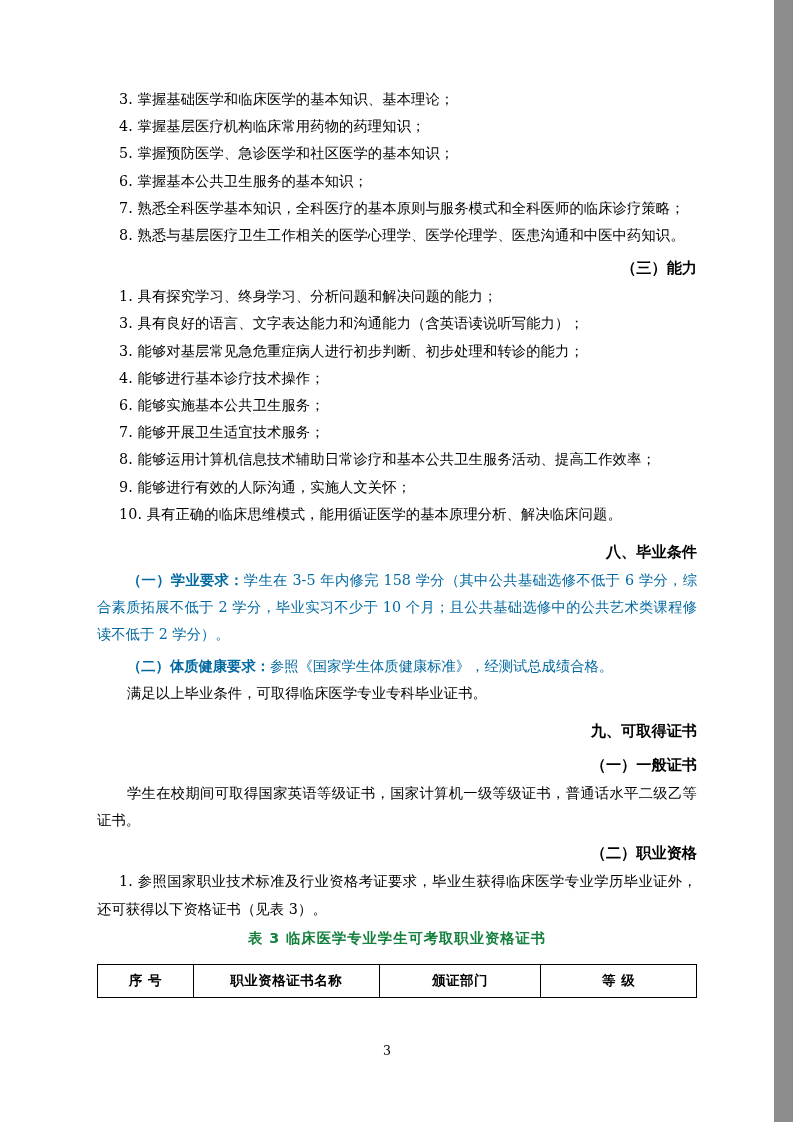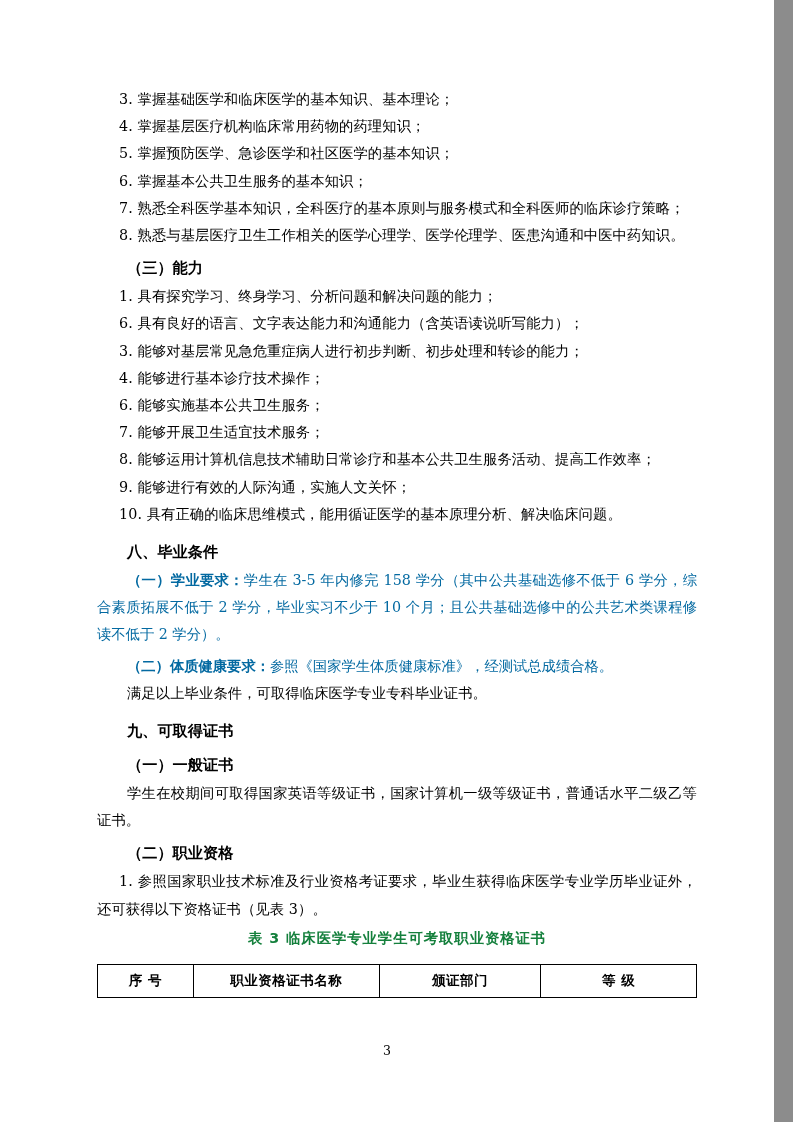--- a/index.html
+++ b/index.html
@@ -40,20 +40,21 @@
     text-indent: 30px;
   }
   .heading {
     font-family: "DejaVu Sans", "Liberation Sans", sans-serif;
     font-weight: bold;
     font-size: 15.2px;
     line-height: 30px;
     color: #000000;
     margin: 0;
     text-indent: 30px;
+    text-align: right;
   }
   .mixed {
     font-family: "DejaVu Serif", "Liberation Serif", serif;
     font-size: 14.3px;
     line-height: 27.2px;
     color: #0369a1;
     margin: 0;
     text-align: justify;
     text-indent: 30px;
   }
@@ -111,21 +112,21 @@
     <p class="p indent">4. 掌握基层医疗机构临床常用药物的药理知识；</p>
     <p class="p indent">5. 掌握预防医学、急诊医学和社区医学的基本知识；</p>
     <p class="p indent">6. 掌握基本公共卫生服务的基本知识；</p>
     <p class="p indent">7. 熟悉全科医学基本知识，全科医疗的基本原则与服务模式和全科医师的临床诊疗策略；</p>
     <p class="p indent">8. 熟悉与基层医疗卫生工作相关的医学心理学、医学伦理学、医患沟通和中医中药知识。</p>
 
     <div class="gap-sm"></div>
     <p class="heading">（三）能力</p>
 
     <p class="p indent">1. 具有探究学习、终身学习、分析问题和解决问题的能力；</p>
-    <p class="p indent">6. 具有良好的语言、文字表达能力和沟通能力（含英语读说听写能力）；</p>
+    <p class="p indent">3. 具有良好的语言、文字表达能力和沟通能力（含英语读说听写能力）；</p>
     <p class="p indent">3. 能够对基层常见急危重症病人进行初步判断、初步处理和转诊的能力；</p>
     <p class="p indent">4. 能够进行基本诊疗技术操作；</p>
     <p class="p indent">6. 能够实施基本公共卫生服务；</p>
     <p class="p indent">7. 能够开展卫生适宜技术服务；</p>
     <p class="p indent">8. 能够运用计算机信息技术辅助日常诊疗和基本公共卫生服务活动、提高工作效率；</p>
     <p class="p indent">9. 能够进行有效的人际沟通，实施人文关怀；</p>
     <p class="p indent">10. 具有正确的临床思维模式，能用循证医学的基本原理分析、解决临床问题。</p>
 
     <div class="gap-md"></div>
     <p class="heading">八、毕业条件</p>

